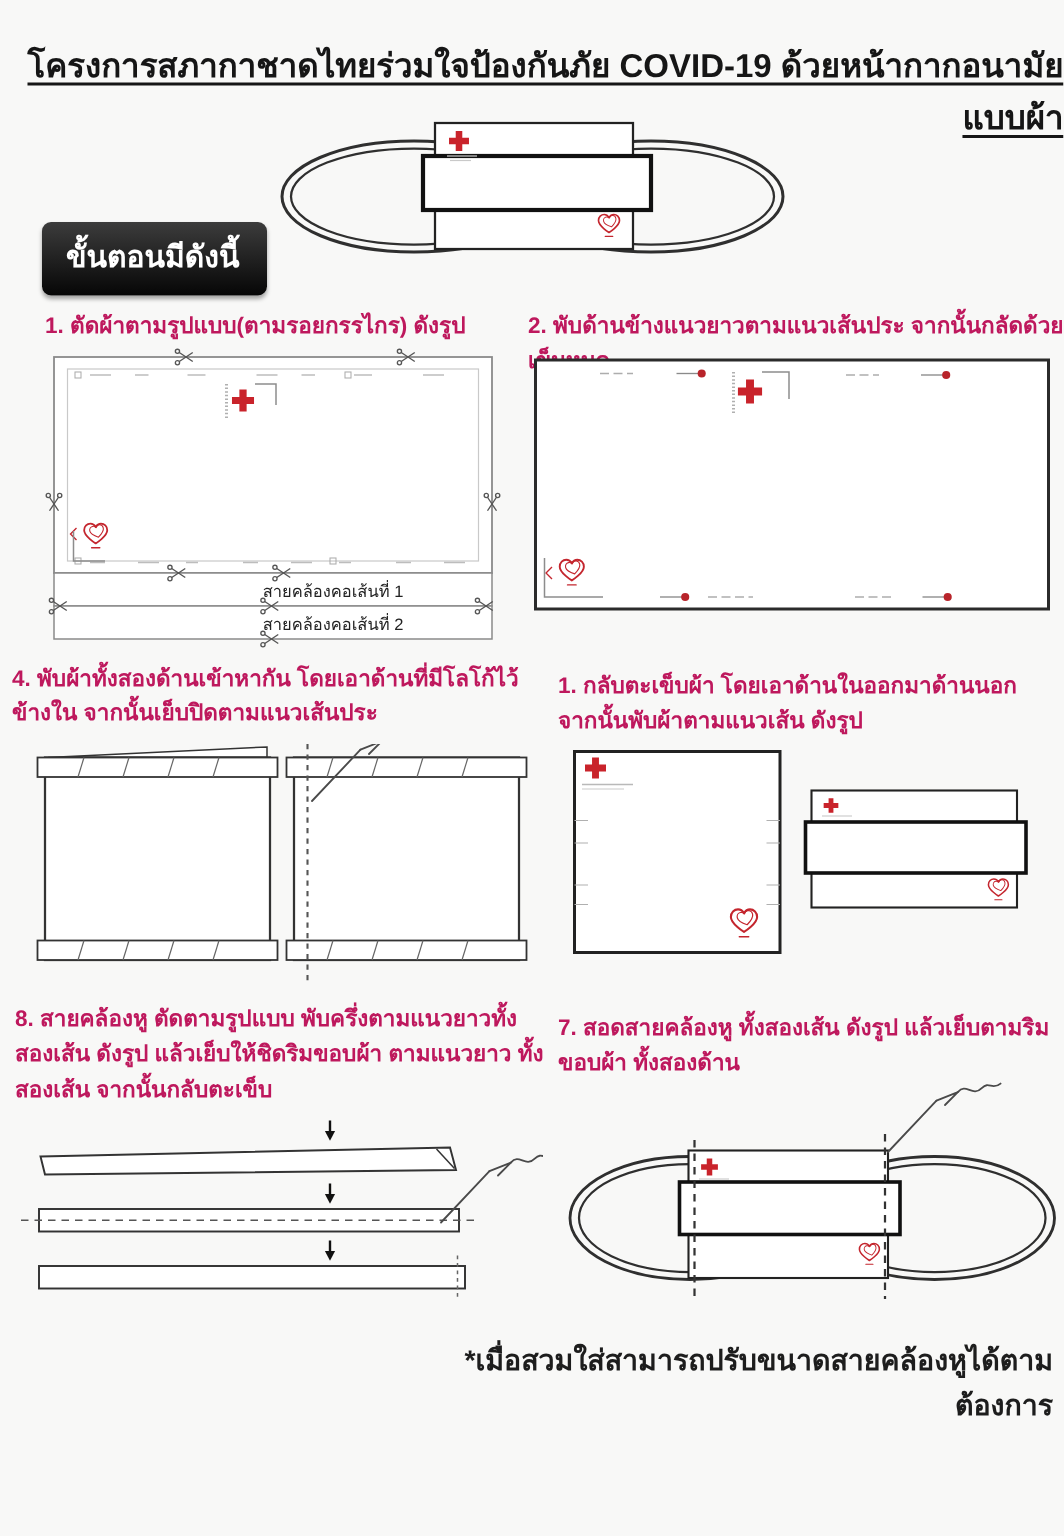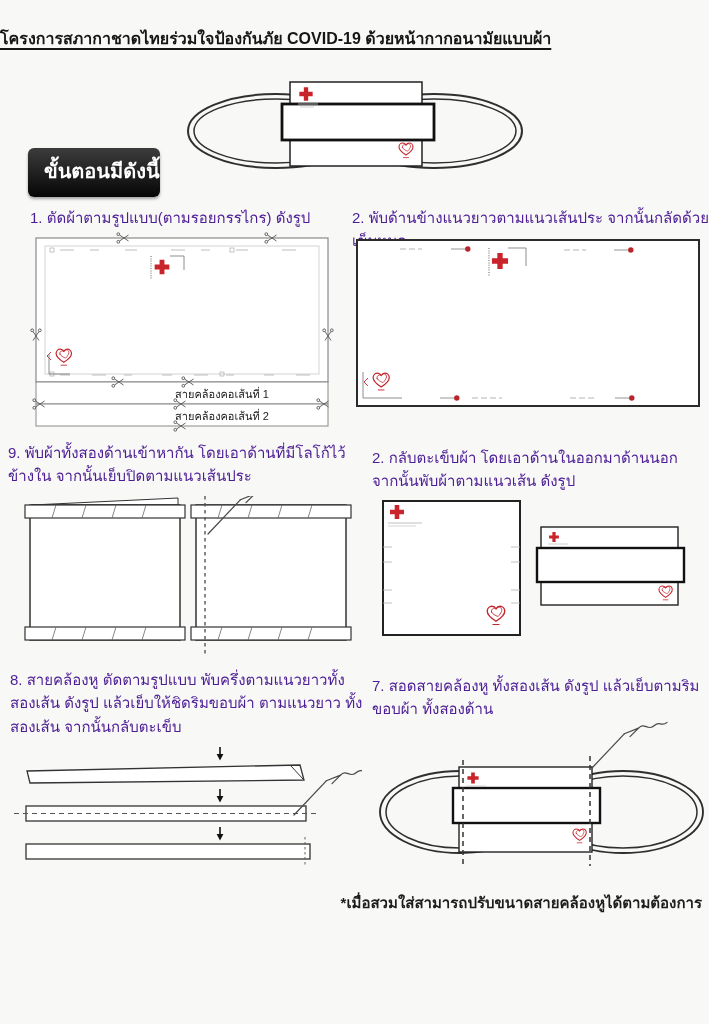--- a/index.html
+++ b/index.html
@@ -4,35 +4,35 @@
 <style>
   html,body{margin:0;padding:0;}
   body{
     width:709px;height:1024px;position:relative;overflow:hidden;
     background:#f8f8f7;
     font-family:"Liberation Sans","DejaVu Sans",sans-serif;
     color:#222;
   }
   .abs{position:absolute;}
   .title{
-    top:26px;left:0;width:709px;text-align:left;
-    font-size:16px;font-weight:bold;color:#161616;
+    top:26px;left:0;width:709px;text-align:right;
+    font-size:22px;font-weight:bold;color:#161616;
     text-decoration:underline;text-underline-offset:4px;text-decoration-thickness:1.5px;
   }
   .badge{
     top:148px;left:28px;
     background:linear-gradient(#3c3c3c,#060606);
     color:#fff;font-size:20px;font-weight:bold;
-    padding:7px 0 10px 16px;border-radius:6px;
+    padding:7px 18px 10px 16px;border-radius:6px;
     box-shadow:0 2px 3px rgba(0,0,0,.35);
   }
-  .step-label{font-size:15px;line-height:1.55;color:#4c1d95;}
+  .step-label{font-size:15px;line-height:1.55;color:#be185d;font-weight:bold;}
   .footnote{
     top:891px;left:290px;width:412px;text-align:right;
-    font-size:15px;font-weight:600;color:#1d1d1d;
+    font-size:19px;font-weight:600;color:#1d1d1d;
   }
   svg{display:block;}
   svg text{font-family:"Liberation Sans","DejaVu Sans",sans-serif;}
 </style>
 </head>
 <body>
 
 <svg width="0" height="0" style="position:absolute">
   <defs>
     <g id="rcross">
@@ -138,21 +138,21 @@
   <line x1="120" y1="162" x2="150" y2="162" stroke="#adadad" stroke-width="0.9" stroke-dasharray="6 3"></line>
   <use href="#pin" transform="translate(103,162)"></use>
   <line x1="218" y1="162" x2="244" y2="162" stroke="#adadad" stroke-width="0.9" stroke-dasharray="6 3"></line>
   <use href="#pin" transform="translate(278,162)"></use>
 
   <polyline points="16,142 12,146 16,150" fill="none" stroke="#c4262e" stroke-width="0.9"></polyline>
   <use href="#heartlogo" transform="translate(20,136) scale(1.15)"></use>
   <polyline points="11,136 11,162 50,162" fill="none" stroke="#8d8d8d" stroke-width="1"></polyline>
 </svg>
 
-<div class="abs step-label" style="left:8px;top:441px;width:356px">9. พับผ้าทั้งสองด้านเข้าหากัน โดยเอาด้านที่มีโลโก้ไว้ข้างใน จากนั้นเย็บปิดตามแนวเส้นประ</div>
+<div class="abs step-label" style="left:8px;top:441px;width:356px">4. พับผ้าทั้งสองด้านเข้าหากัน โดยเอาด้านที่มีโลโก้ไว้ข้างใน จากนั้นเย็บปิดตามแนวเส้นประ</div>
 <svg class="abs" style="left:8px;top:496px" width="350" height="164" viewBox="0 0 350 164">
 
   <g>
     <polygon points="24,9 170,2 170,9" fill="#fff" stroke="#333" stroke-width="1"></polygon>
     <rect x="22" y="9" width="150" height="135" fill="#fff" stroke="#333" stroke-width="1.5"></rect>
     <rect x="17" y="9" width="160" height="13" fill="#fff" stroke="#333" stroke-width="1.2"></rect>
     <line x1="48" y1="9" x2="44" y2="22" stroke="#666" stroke-width="0.8"></line>
     <line x1="78" y1="9" x2="74" y2="22" stroke="#666" stroke-width="0.8"></line>
     <line x1="108" y1="9" x2="104" y2="22" stroke="#666" stroke-width="0.8"></line>
     <line x1="138" y1="9" x2="134" y2="22" stroke="#666" stroke-width="0.8"></line>
@@ -173,21 +173,21 @@
     <rect x="183" y="131" width="160" height="13" fill="#fff" stroke="#333" stroke-width="1.2"></rect>
     <line x1="214" y1="131" x2="210" y2="144" stroke="#666" stroke-width="0.8"></line>
     <line x1="244" y1="131" x2="240" y2="144" stroke="#666" stroke-width="0.8"></line>
     <line x1="274" y1="131" x2="270" y2="144" stroke="#666" stroke-width="0.8"></line>
     <line x1="304" y1="131" x2="300" y2="144" stroke="#666" stroke-width="0.8"></line>
     <line x1="197" y1="0" x2="197" y2="158" stroke="#555" stroke-width="1.4" stroke-dasharray="3.5 3.5"></line>
   </g>
   <use href="#needle" transform="translate(200,38) scale(0.95)"></use>
 </svg>
 
-<div class="abs step-label" style="left:372px;top:446px;width:336px">2. กลับตะเข็บผ้า โดยเอาด้านในออกมาด้านนอก  จากนั้นพับผ้าตามแนวเส้น ดังรูป</div>
+<div class="abs step-label" style="left:372px;top:446px;width:336px">1. กลับตะเข็บผ้า โดยเอาด้านในออกมาด้านนอก  จากนั้นพับผ้าตามแนวเส้น ดังรูป</div>
 <svg class="abs" style="left:376px;top:497px" width="332" height="162" viewBox="0 0 332 162">
 
   <g>
     <rect x="7" y="4" width="137" height="134" fill="#fff" stroke="#222" stroke-width="2"></rect>
     <use href="#rcross" transform="translate(21,15)"></use>
     <line x1="12" y1="26" x2="46" y2="26" stroke="#b9b9b9" stroke-width="0.9"></line>
     <line x1="12" y1="29" x2="40" y2="29" stroke="#c9c9c9" stroke-width="0.8"></line>
     <line x1="7" y1="50" x2="16" y2="50" stroke="#b0b0b0" stroke-width="0.8"></line>
     <line x1="7" y1="65" x2="16" y2="65" stroke="#b0b0b0" stroke-width="0.8"></line>
     <line x1="7" y1="93" x2="16" y2="93" stroke="#b0b0b0" stroke-width="0.8"></line>

